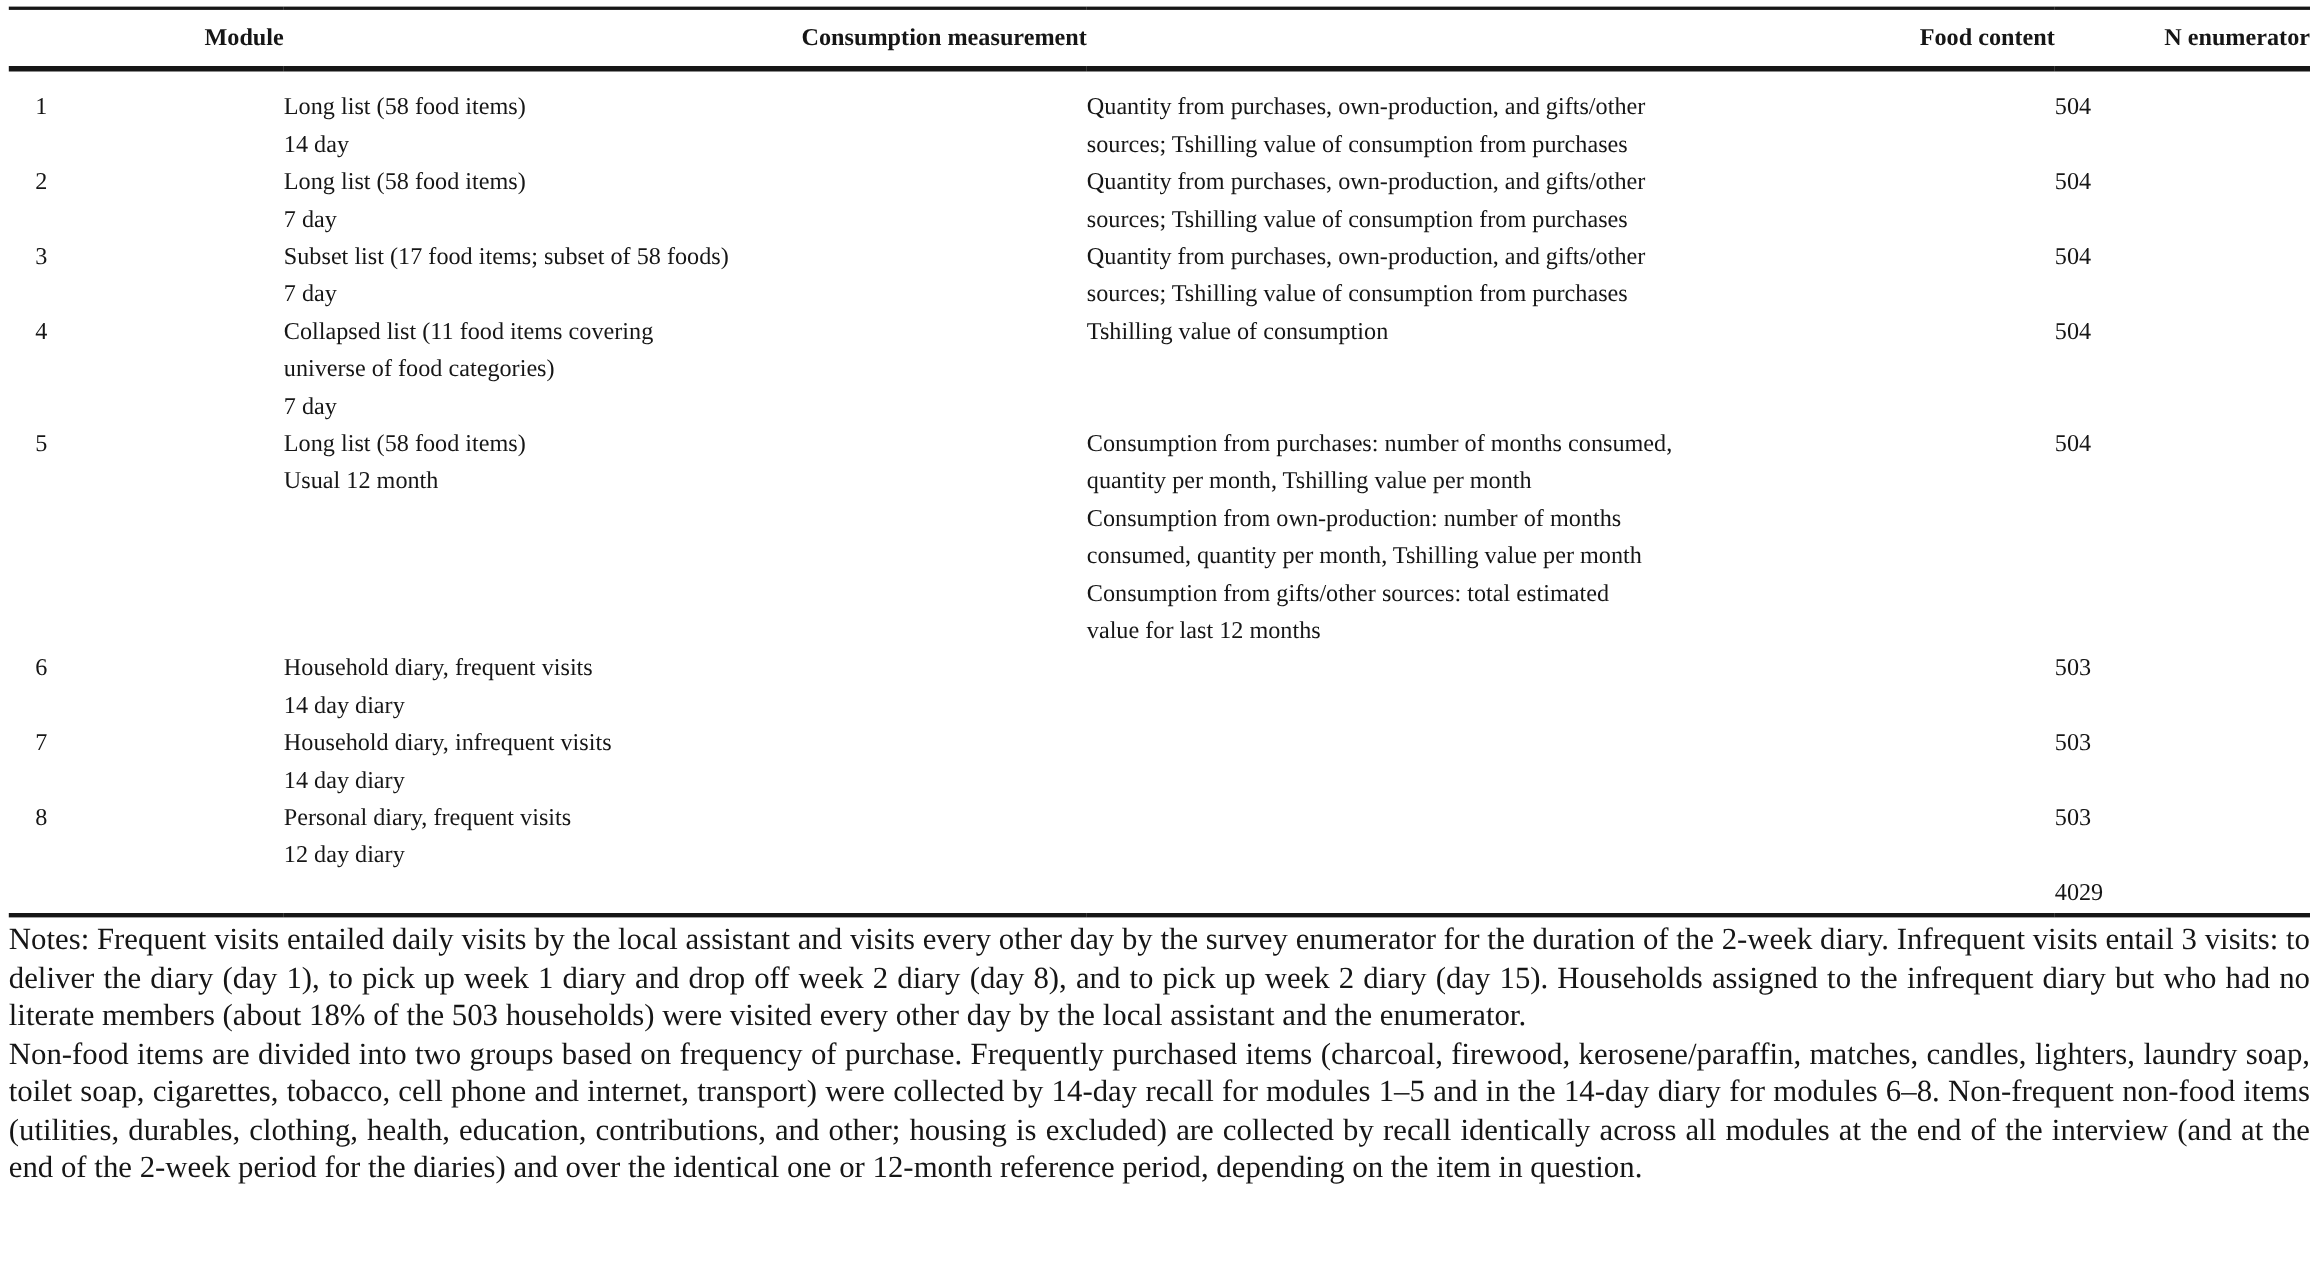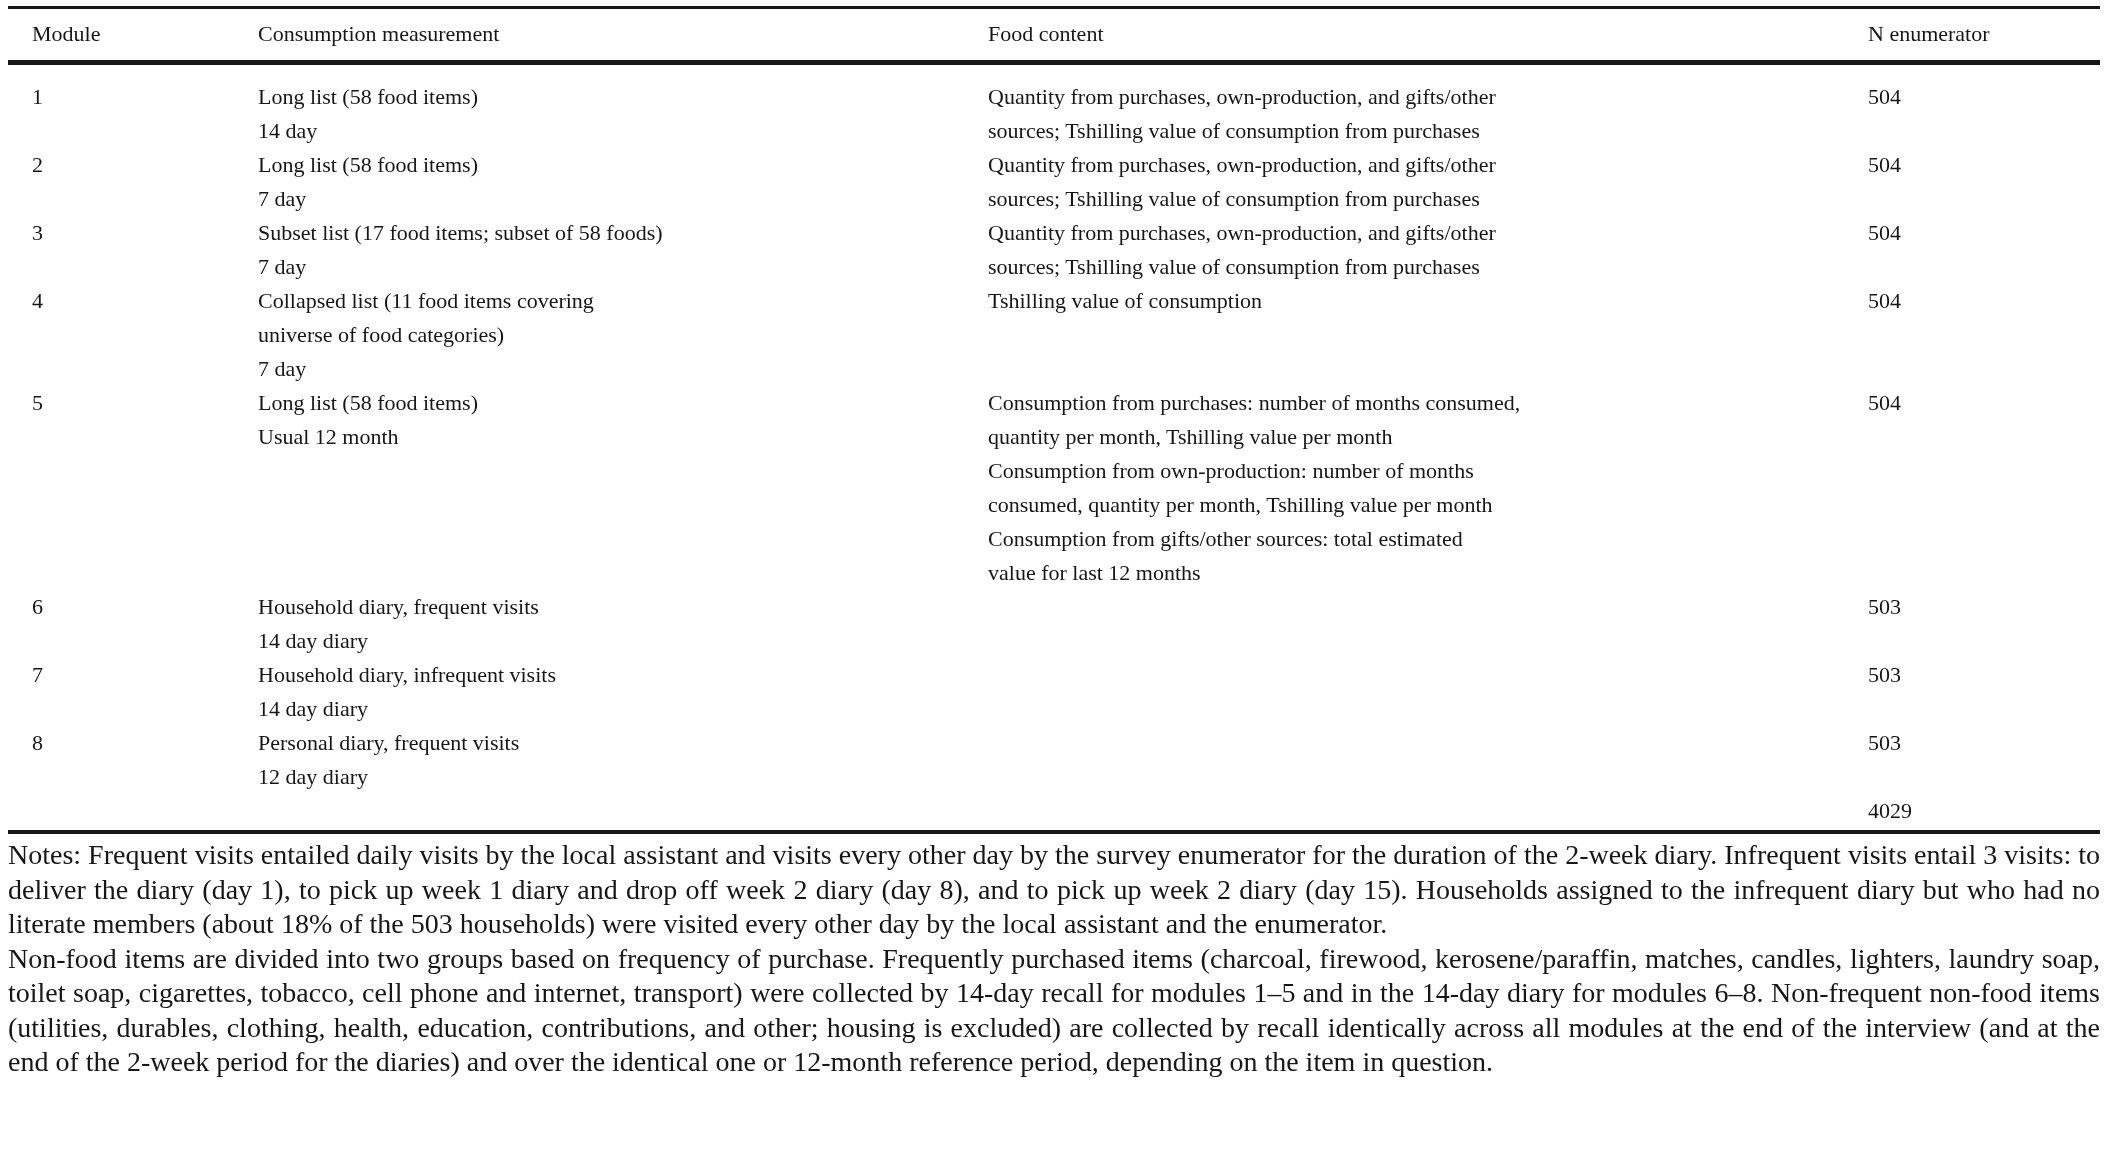--- a/index.html
+++ b/index.html
@@ -30,22 +30,22 @@
     table-layout: fixed;
     border-top: 3px solid #161616;
     border-bottom: 4px solid #161616;
   }
   table.modules col.c1 { width: 250px; }
   table.modules col.c2 { width: 730px; }
   table.modules col.c3 { width: 880px; }
   table.modules col.c4 { width: 232px; }
 
   table.modules thead th {
-    font-weight: normal;
-    text-align: left;
+    font-weight: bold;
+    text-align: right;
     font-size: 22px;
     line-height: 26px;
     padding: 12px 0 13px 0;
     border-bottom: 5px solid #161616;
   }
   table.modules th:first-child,
   table.modules td:first-child { padding-left: 24px; }
 
   table.modules tbody td,
   table.modules tfoot td {

